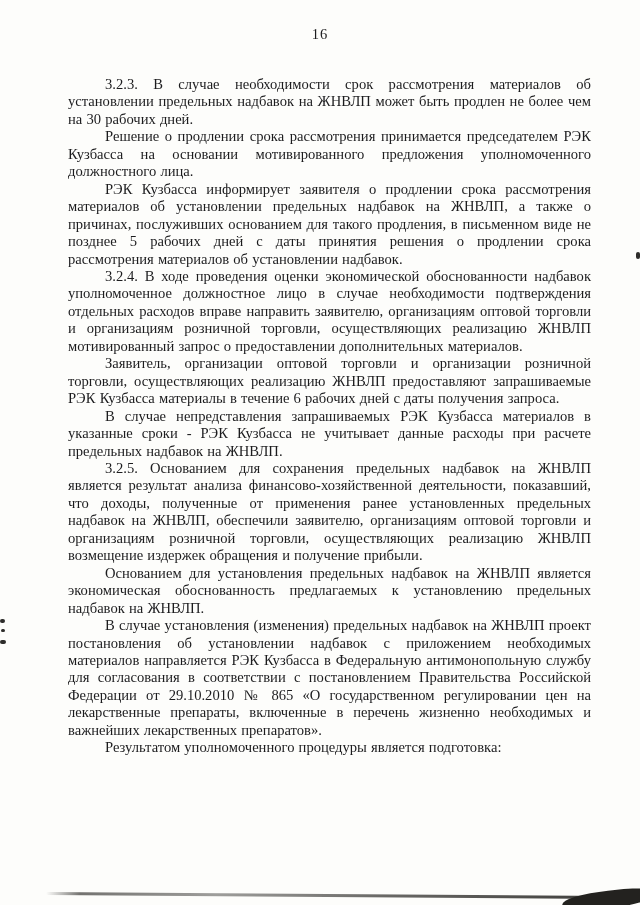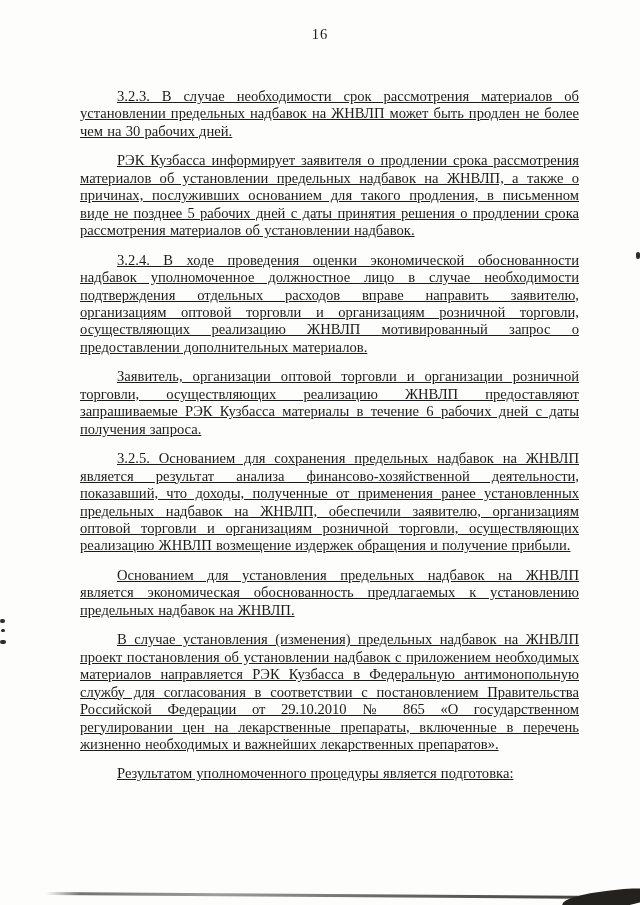--- a/index.html
+++ b/index.html
@@ -22,23 +22,22 @@
   .text-block {
     position:absolute;
     left:68px; top:76px;
     width:523px;
     font-size:14.6px;
     line-height:17.45px;
     text-align:justify;
   }
   .para {
     text-indent:37px;
-    margin:12px;
+    margin:0;
     word-spacing:0.5px;
-    text-decoration:underline;
   }
   
   .artifact { position:absolute; background:#2e2d2b; }
   .a-left-1 { left:0; top:619px; width:5px; height:4px; border-radius:2px; }
   .a-left-2 { left:1px; top:629px; width:4px; height:3px; border-radius:2px; }
   .a-left-3 { left:0; top:640px; width:6px; height:4px; border-radius:2px; }
   .a-right-1 { right:0; top:252px; width:4px; height:7px; border-radius:2px; }
   .bottom-line {
     left:46px; bottom:8px; height:3px; width:565px;
     background:linear-gradient(90deg,
@@ -57,23 +56,25 @@
     transform:rotate(-6deg);
   }
 </style>
 </head>
 <body>
 
 <div class="page-number">16</div>
 
 <div class="text-block">
   <p class="para">3.2.3. В случае необходимости срок рассмотрения материалов об установлении предельных надбавок на ЖНВЛП может быть продлен не более чем на 30 рабочих дней.</p>
+  <p class="para">Решение о продлении срока рассмотрения принимается председателем РЭК Кузбасса на основании мотивированного предложения уполномоченного должностного лица.</p>
   <p class="para">РЭК Кузбасса информирует заявителя о продлении срока рассмотрения материалов об установлении предельных надбавок на ЖНВЛП, а также о причинах, послуживших основанием для такого продления, в письменном виде не позднее 5 рабочих дней с даты принятия решения о продлении срока рассмотрения материалов об установлении надбавок.</p>
   <p class="para">3.2.4. В ходе проведения оценки экономической обоснованности надбавок уполномоченное должностное лицо в случае необходимости подтверждения отдельных расходов вправе направить заявителю, организациям оптовой торговли и организациям розничной торговли, осуществляющих реализацию ЖНВЛП мотивированный запрос о предоставлении дополнительных материалов.</p>
   <p class="para">Заявитель, организации оптовой торговли и организации розничной торговли, осуществляющих реализацию ЖНВЛП предоставляют запрашиваемые РЭК Кузбасса материалы в течение 6 рабочих дней с даты получения запроса.</p>
+  <p class="para">В случае непредставления запрашиваемых РЭК Кузбасса материалов в указанные сроки - РЭК Кузбасса не учитывает данные расходы при расчете предельных надбавок на ЖНВЛП.</p>
   <p class="para">3.2.5. Основанием для сохранения предельных надбавок на ЖНВЛП является результат анализа финансово-хозяйственной деятельности, показавший, что доходы, полученные от применения ранее установленных предельных надбавок на ЖНВЛП, обеспечили заявителю, организациям оптовой торговли и организациям розничной торговли, осуществляющих реализацию ЖНВЛП возмещение издержек обращения и получение прибыли.</p>
   <p class="para">Основанием для установления предельных надбавок на ЖНВЛП является экономическая обоснованность предлагаемых к установлению предельных надбавок на ЖНВЛП.</p>
   <p class="para">В случае установления (изменения) предельных надбавок на ЖНВЛП проект постановления об установлении надбавок с приложением необходимых материалов направляется РЭК Кузбасса в Федеральную антимонопольную службу для согласования в соответствии с постановлением Правительства Российской Федерации от 29.10.2010 № 865 «О государственном регулировании цен на лекарственные препараты, включенные в перечень жизненно необходимых и важнейших лекарственных препаратов».</p>
   <p class="para">Результатом уполномоченного процедуры является подготовка:</p>
 </div>
 
 <div class="artifact a-left-1"></div>
 <div class="artifact a-left-2"></div>
 <div class="artifact a-left-3"></div>
 <div class="artifact a-right-1"></div>

